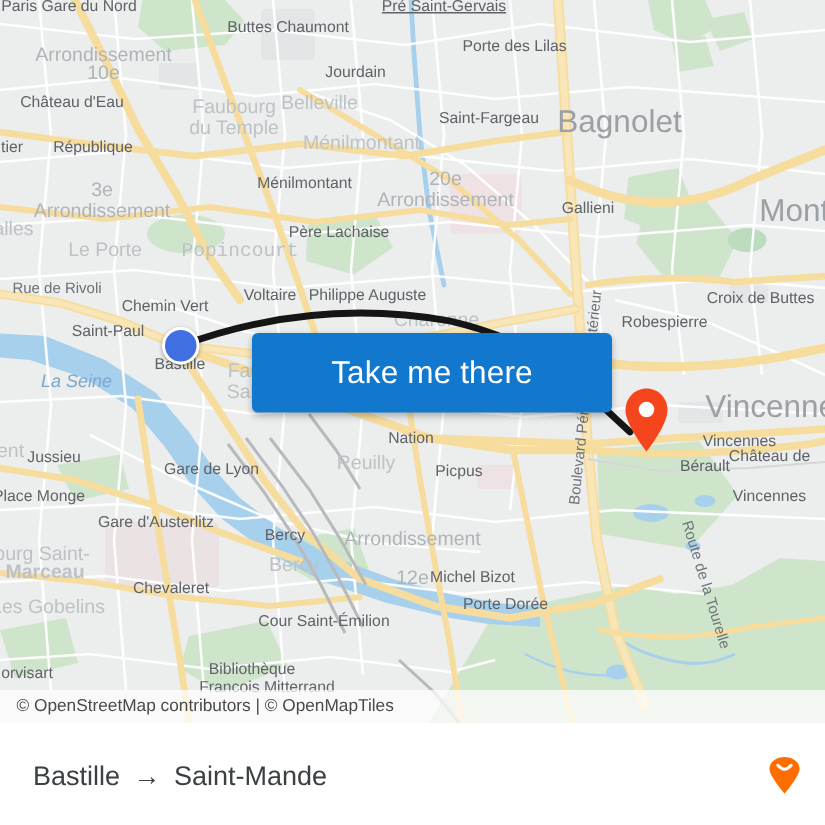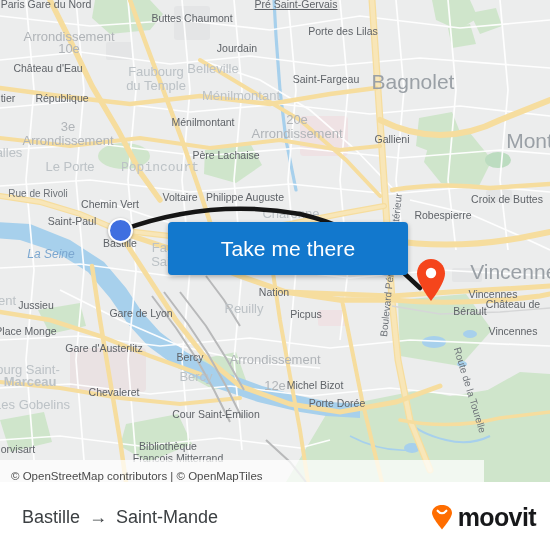--- a/index.html
+++ b/index.html
@@ -59,23 +59,23 @@
     box-shadow:0 1px 3px rgba(0,0,0,.35);
     z-index:35;
   }
   .dest-pin{
     position:absolute;left:415px;top:258px;width:32px;height:44px;
     z-index:36;
   }
 
   
   .attrib{
-    position:absolute;left:0;bottom:0;width:484px;height:22px;
+    position:absolute;left:0;bottom:0;width:550px;height:22px;
     background:rgba(255,255,255,.72);
-    display:flex;align-items:flex-end;
+    display:flex;align-items:center;
     z-index:45;
   }
   .attrib-text{
     margin-left:11px;
     color:#4a4a4a;font-size:11.5px;
     font-family:"Liberation Sans", sans-serif;
   }
 
   
   .footer{
@@ -324,17 +324,16 @@
     <div class="route-title">
       <span>Bastille</span>
       <span class="arrow-icon">→</span>
       <span>Saint-Mande</span>
     </div>
     <div class="brand">
       <svg width="26" height="26" viewBox="0 0 26 26">
         <path d="M13 25 C13 25 23 13.5 23 8.6 C23 3.9 18.5 0.6 13 0.6 C7.5 0.6 3 3.9 3 8.6 C3 13.5 13 25 13 25 Z" fill="#ff6d00"></path>
         <path d="M8.6 6.2 Q13 11.4 17.4 6.2" fill="none" stroke="#ffffff" stroke-width="2.1" stroke-linecap="round"></path>
       </svg>
-      <span class="brand-word">moovit</span>
     </div>
   </div>
 
 </div>
 
 </body></html>

